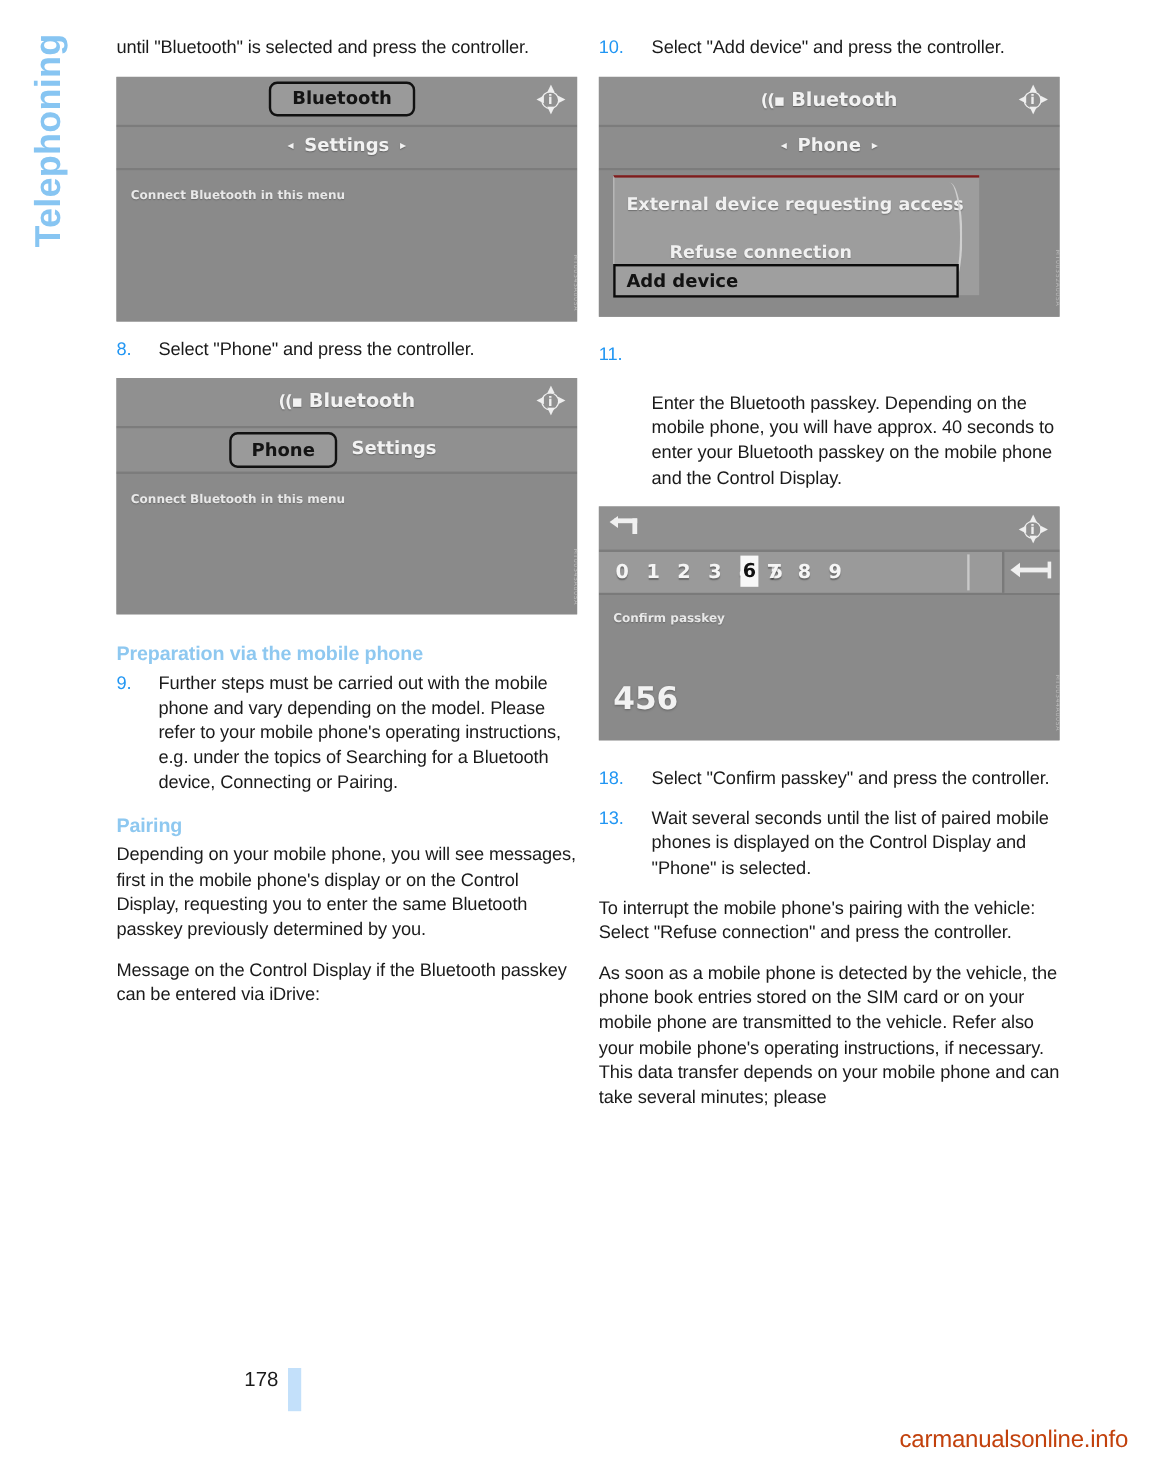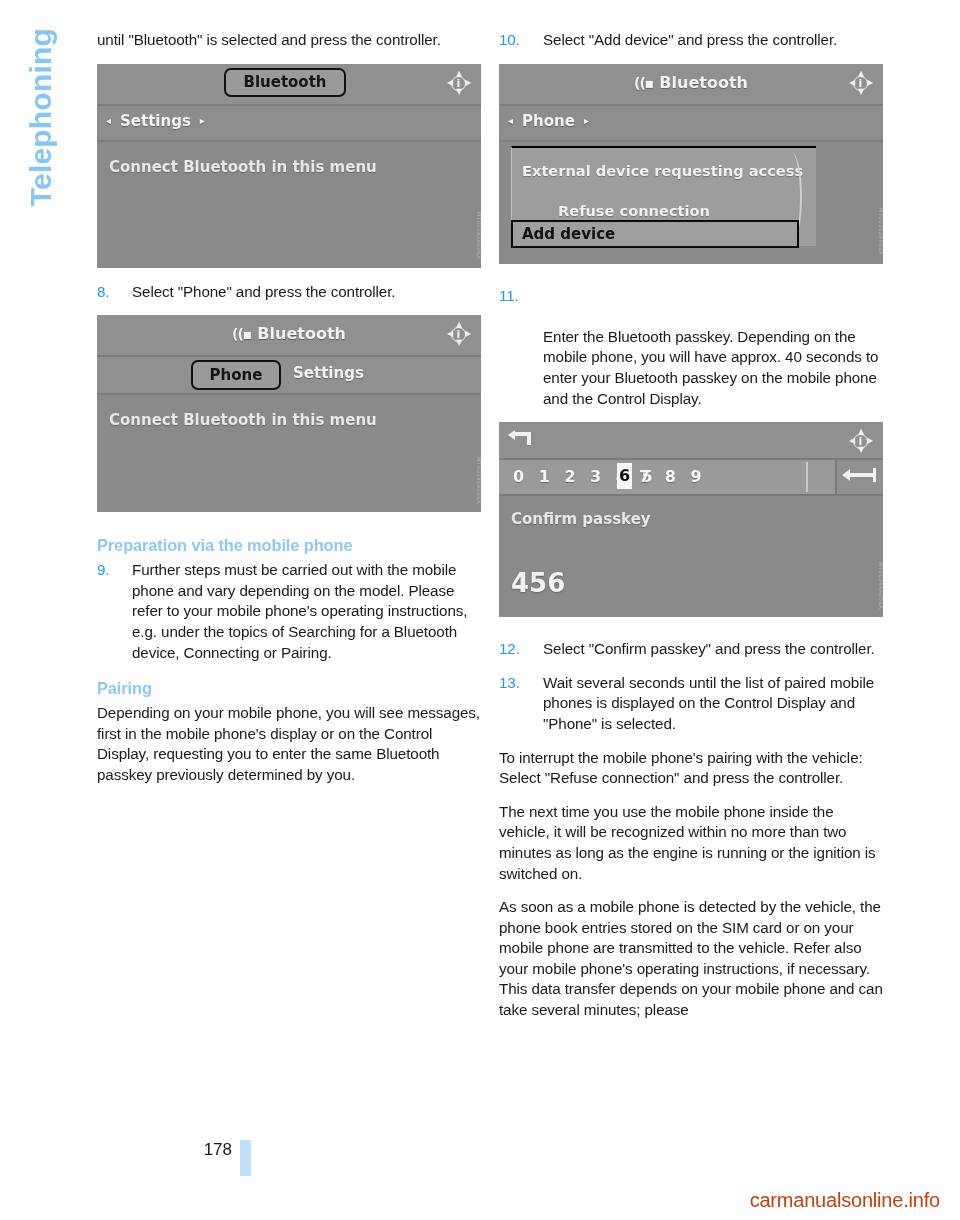--- a/index.html
+++ b/index.html
@@ -161,39 +161,40 @@
 
   .shot .menubar {
     position: relative;
     height: 34px;
     background: #8d8d8d;
     border-bottom: 2px solid #7c7c7c;
   }
   .shot .menubar .centered {
     position: absolute;
     left: 0; right: 0; top: 6px;
+    text-align: center;
     font-size: 15px;
     font-weight: bold;
     color: #f2f2f2;
     text-shadow: 0 1px 1px rgba(0,0,0,.3);
   }
   .shot .menubar .arrow {
     display: inline-block;
     margin: 0 9px;
     font-size: 10px;
     vertical-align: 2px;
   }
   .shot .body {
     position: relative;
     background: #8a8a8a;
   }
   .shot .bodyline {
     position: absolute;
     left: 12px;
-    font-size: 15px;
+    font-size: 10px;
     font-weight: bold;
     color: #e8e8e8;
     text-shadow: 0 1px 1px rgba(0,0,0,.25);
   }
 
   
   .chip {
     position: absolute;
     background: #9a9a9a;
     border: 2.4px solid #111;
@@ -204,21 +205,21 @@
     text-align: center;
     box-sizing: border-box;
     line-height: 1;
     text-shadow: none;
   }
 
   
   .popup {
     position: absolute;
     background: #9d9d9d;
-    border-top: 2px solid #000000;
+    border-top: 2px solid #7f1d1d;
     border-left: 1px solid #bdbdbd;
     box-sizing: border-box;
   }
   .popup .pitem {
     position: absolute;
     left: 10px;
     font-size: 14.6px;
     font-weight: bold;
     color: #f0f0f0;
     text-shadow: 0 1px 1px rgba(0,0,0,.3);
@@ -455,20 +456,21 @@
   <h2 class="section">Preparation via the mobile phone</h2>
 
   <div class="step">
     <span class="num">9.</span>
     <span>Further steps must be carried out with the mobile phone and vary depending on the model. Please refer to your mobile phone's operating instructions, e.g. under the topics of Searching for a Bluetooth device, Connecting or Pairing.</span>
   </div>
 
   <h2 class="section gap">Pairing</h2>
 
   <p class="para">Depending on your mobile phone, you will see messages, first in the mobile phone's display or on the Control Display, requesting you to enter the same Bluetooth passkey previously determined by you.</p>
+  <p class="para">Message on the Control Display if the Bluetooth passkey can be entered via iDrive:</p>
 </div>
 
 <div class="col col-right">
 
   <div style="height:30px"></div>
 
   <div class="step" style="padding-left:44px;">
     <span class="num">10.</span>
     <span>Select "Add device" and press the controller.</span>
   </div>
@@ -542,30 +544,29 @@
     <div class="body" style="height:121px;">
       <div class="bodyline" style="top:14px;">Confirm passkey</div>
       <div class="passkey-big" style="top:72px;">456</div>
     </div>
     <div class="wm">MT00344A00SA</div>
   </div>
 
   <div style="height:8px"></div>
 
   <div class="step" style="padding-left:44px;">
-    <span class="num">12.</span>
+    <span class="num">18.</span>
     <span>Select "Confirm passkey" and press the controller.</span>
   </div>
 
   <div class="step" style="padding-left:44px;">
     <span class="num">13.</span>
     <span>Wait several seconds until the list of paired mobile phones is displayed on the Control Display and "Phone" is selected.</span>
   </div>
 
   <p class="para" style="white-space:pre-line;">To interrupt the mobile phone's pairing with the vehicle:
 Select "Refuse connection" and press the controller.</p>
-  <p class="para">The next time you use the mobile phone inside the vehicle, it will be recognized within no more than two minutes as long as the engine is running or the ignition is switched on.</p>
   <p class="para">As soon as a mobile phone is detected by the vehicle, the phone book entries stored on the SIM card or on your mobile phone are transmitted to the vehicle. Refer also your mobile phone's operating instructions, if necessary. This data transfer depends on your mobile phone and can take several minutes; please</p>
 </div>
 
 <div class="page-num">178</div>
 <div class="page-bar"></div>
 <div class="footer-brand">carmanualsonline.info</div>
 
 </body></html>

